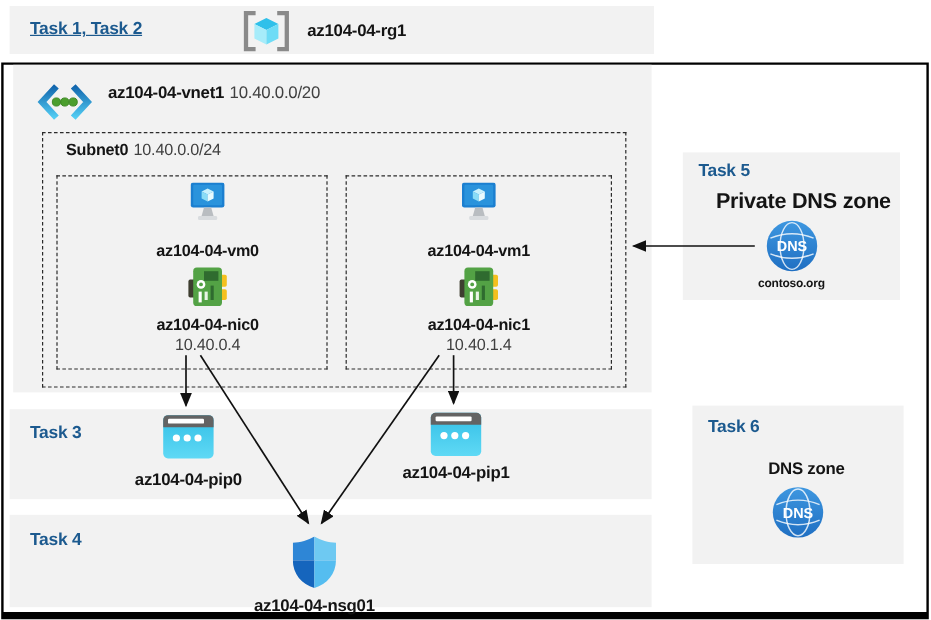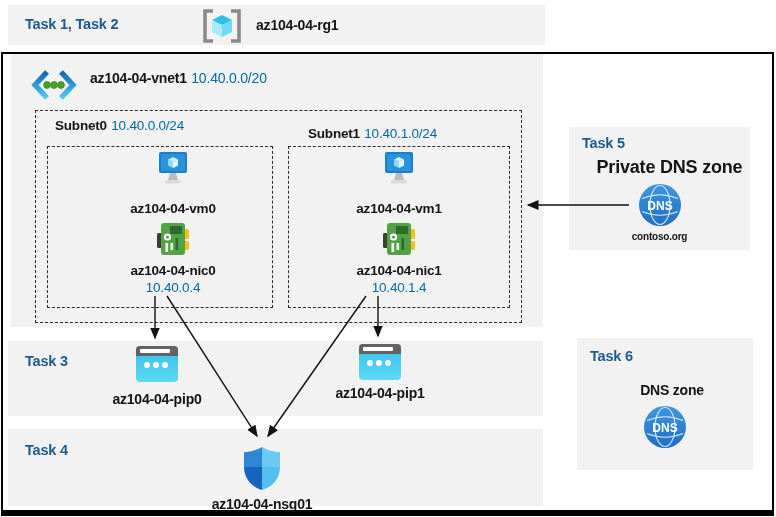--- a/index.html
+++ b/index.html
@@ -1,37 +1,37 @@
 <!DOCTYPE html>
 <html><head>
 <meta charset="utf-8">
 <style>
   html,body{margin:0;padding:0;background:#fff;}
   .page{position:relative;width:776px;height:517px;background:#fff;
         font-family:"Liberation Sans",sans-serif;overflow:hidden;}
   .panel{position:absolute;background:#f2f2f2;}
   .task-label{color:#1c5a8f;font-weight:bold;font-size:14.5px;letter-spacing:-0.2px;}
   .ename{font-weight:bold;font-size:13.5px;color:#141414;letter-spacing:-0.2px;}
-  .dim{font-size:13.5px;color:#0369a1;letter-spacing:-0.2px;}
+  .dim{font-size:13.5px;color:#404040;letter-spacing:-0.2px;}
   .big-box{position:absolute;left:1px;top:52px;width:773px;height:464px;
            box-sizing:border-box;border:2px solid #000;border-bottom-width:6px;background:#fff;}
   .vnet-area{position:absolute;left:11px;top:54px;width:532px;height:273px;background:#f2f2f2;}
   .dashed{position:absolute;box-sizing:border-box;border:1.5px dashed #2b2b2b;}
   .stack{position:absolute;display:flex;flex-direction:column;align-items:center;}
   .abs{position:absolute;}
   svg{display:block;}
   .arrows{position:absolute;left:0;top:0;z-index:6;pointer-events:none;}
 </style>
 </head>
 <body>
 
 <div class="page">
 
   <div class="panel" style="left:8px;top:5px;width:537px;height:40px;">
-    <span class="task-label abs" style="left:17px;top:11px;">Task 1, Task 2</span>
+    <span class="task-label abs" style="left:17px;top:11px;text-decoration:underline;">Task 1, Task 2</span>
     <svg class="abs" style="left:192px;top:2px;" width="44" height="38" viewBox="0 0 44 38">
       <path d="M13 4 H5 V34 H13" fill="none" stroke="#8a8a8a" stroke-width="3.6"></path>
       <path d="M31 4 H39 V34 H31" fill="none" stroke="#8a8a8a" stroke-width="3.6"></path>
       <polygon points="22,8 32,13 22,18 12,13" fill="#2fc0ea"></polygon>
       <polygon points="12,13 22,18 22,30 12,25" fill="#a7ecfa"></polygon>
       <polygon points="32,13 32,25 22,30 22,18" fill="#6edcf6"></polygon>
     </svg>
     <span class="ename abs" style="left:248px;top:12px;font-size:14px;">az104-04-rg1</span>
   </div>
 
@@ -84,24 +84,20 @@
       <circle cx="11.5" cy="15" r="3.6" fill="#fff"></circle>
       <circle cx="11.5" cy="15" r="1.6" fill="#53a245"></circle>
       <rect x="9.5" y="21" width="2.6" height="9" fill="#fff"></rect>
       <rect x="14.5" y="21" width="2.6" height="7" fill="#e9f5e6"></rect>
       <rect x="19.5" y="16" width="2.6" height="12" fill="#2f6b2f"></rect>
     </svg>
     <span class="ename" style="margin-top:6px;">az104-04-nic0</span>
     <span class="dim" style="margin-top:2px;">10.40.0.4</span>
   </div>
 
-  <span class="abs" style="left:308px;top:124px;white-space:nowrap;z-index:2;">
-    <span class="ename">Subnet1</span>
-    <span class="dim">10.40.1.0/24</span>
-  </span>
   <div class="dashed" style="left:288px;top:146px;width:222px;height:162px;"></div>
   <div class="stack" style="left:288px;top:150px;width:222px;">
     <svg width="32" height="38" viewBox="0 0 32 38" style="margin-top:2px;">
       <rect x="2" y="0" width="28" height="21" rx="2" fill="#1b7fd0"></rect>
       <rect x="4" y="2" width="24" height="17" rx="1" fill="#2a93dc"></rect>
       <polygon points="16,5 21,7.5 16,10 11,7.5" fill="#c8f1fd"></polygon>
       <polygon points="11,7.5 16,10 16,16 11,13.5" fill="#8adcf6"></polygon>
       <polygon points="21,7.5 21,13.5 16,16 16,10" fill="#e8fafe"></polygon>
       <polygon points="13,21 19,21 21,28 11,28" fill="#b9bdc1"></polygon>
       <rect x="8" y="28" width="16" height="3.4" rx="1.2" fill="#d9dcdf"></rect>

